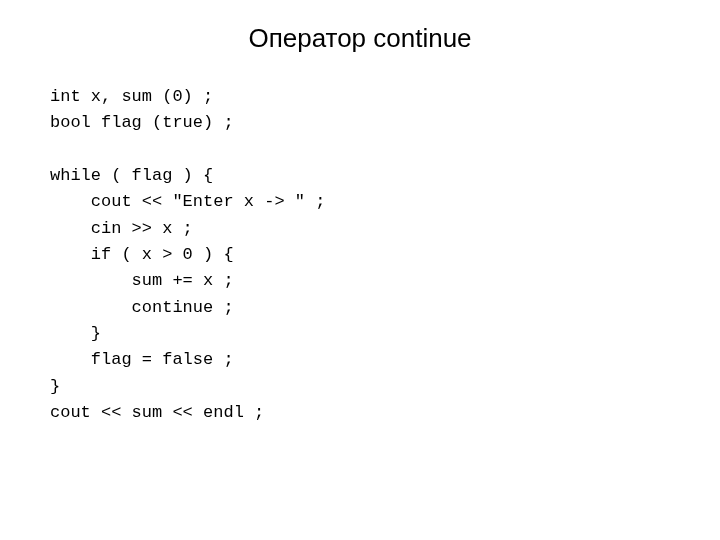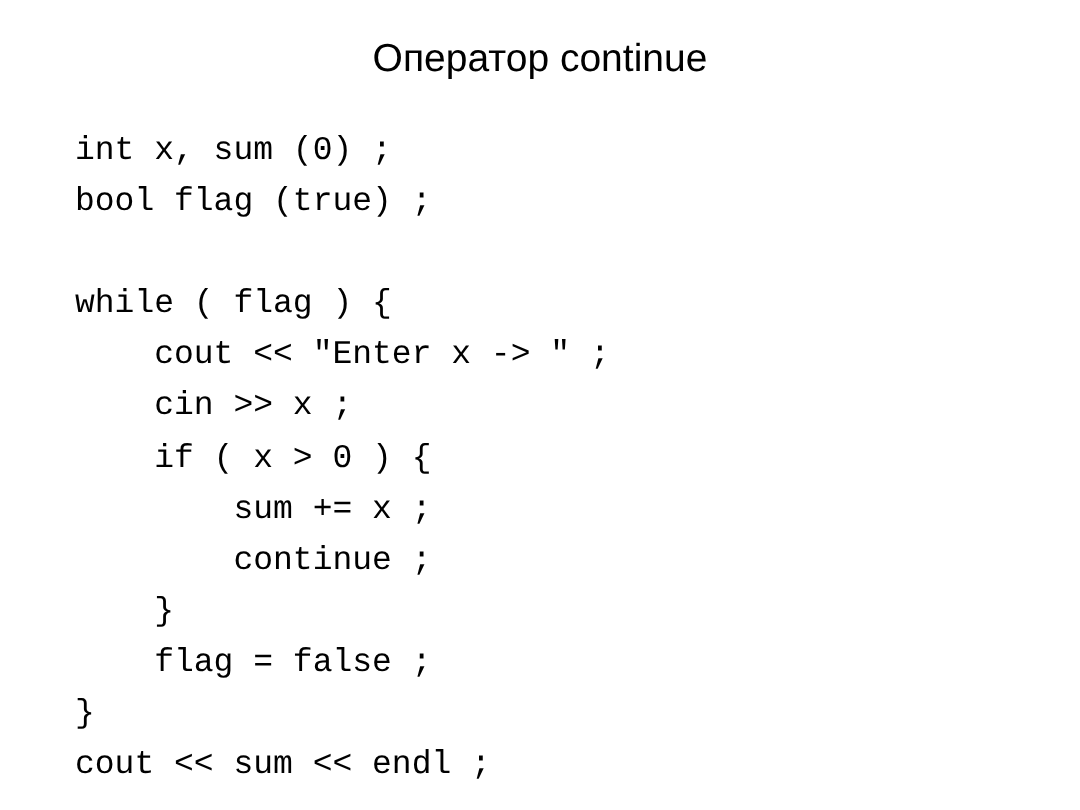--- a/index.html
+++ b/index.html
@@ -28,21 +28,21 @@
     .title {
       font-size: 26px;
       font-weight: normal;
       margin-bottom: 30px;
       color: #000000;
       align-self: center;
     }
 
     .code-block {
       font-family: 'Courier New', Courier, monospace;
-      font-size: 22px;
+      font-size: 17px;
       line-height: 1.55;
       color: #000000;
       align-self: flex-start;
       white-space: pre;
       margin-left: 10px;
     }
   </style>
 </head>
 <body>
 

